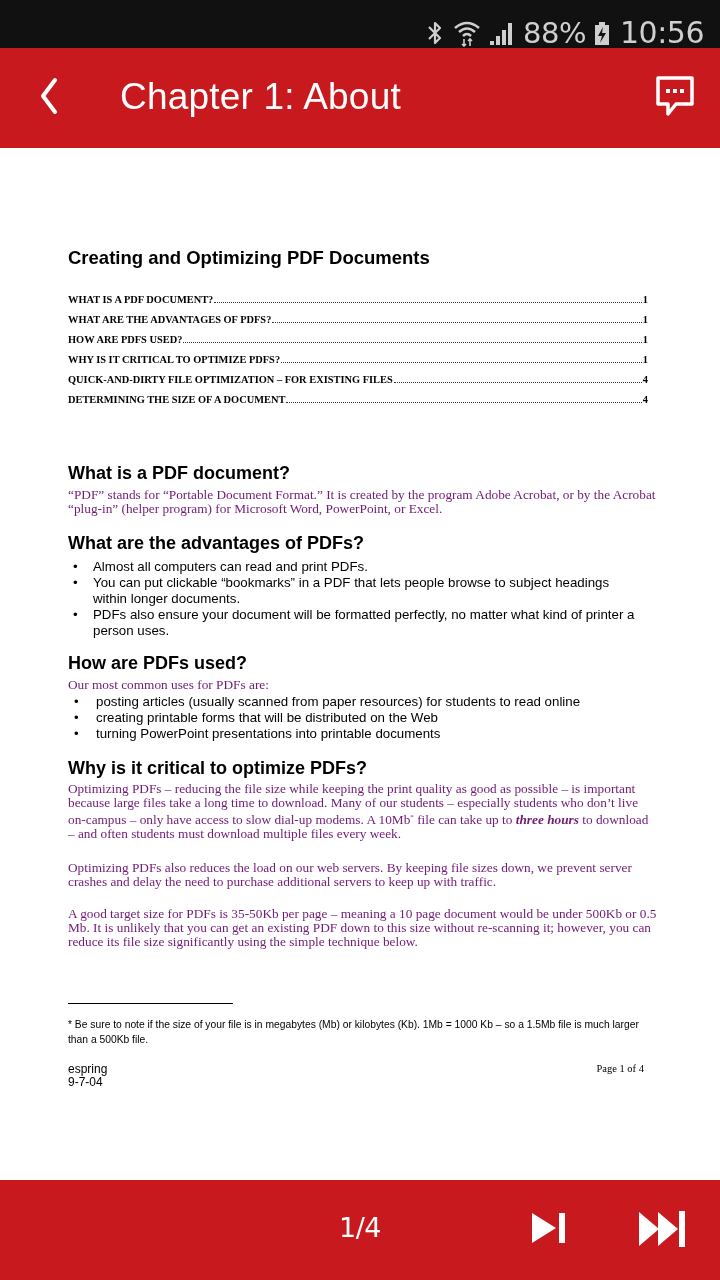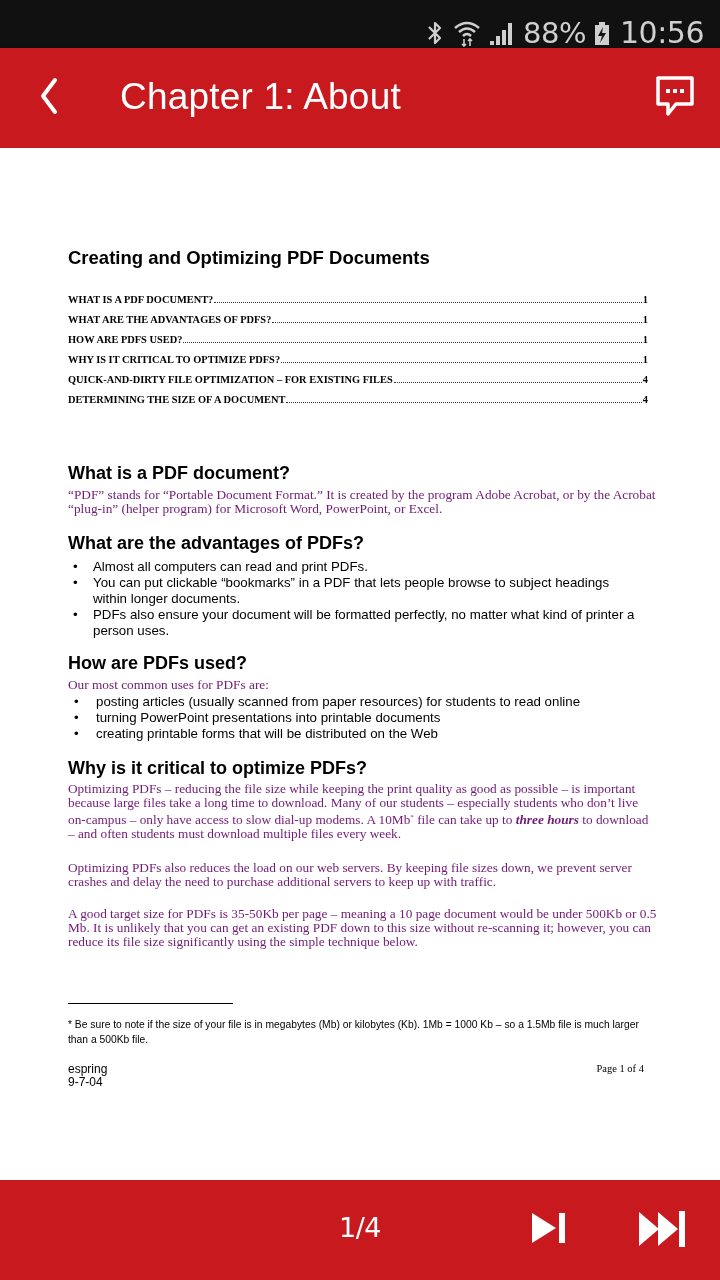--- a/index.html
+++ b/index.html
@@ -148,22 +148,22 @@
   <ul class="bullets" style="top:411px;">
     <li>Almost all computers can read and print PDFs.</li>
     <li>You can put clickable “bookmarks” in a PDF that lets people browse to subject headings within longer documents.</li>
     <li>PDFs also ensure your document will be formatted perfectly, no matter what kind of printer a person uses.</li>
   </ul>
 
   <div class="h2" style="top:505px;">How are PDFs used?</div>
   <div class="p" style="top:530px;">Our most common uses for PDFs are:</div>
   <ul class="bullets b2" style="top:546px;">
     <li>posting articles (usually scanned from paper resources) for students to read online</li>
+    <li>creating printable forms that will be distributed on the Web</li>
     <li>turning PowerPoint presentations into printable documents</li>
-    <li>creating printable forms that will be distributed on the Web</li>
   </ul>
 
   <div class="h2" style="top:610px;">Why is it critical to optimize PDFs?</div>
   <div class="p" style="top:634px;"><span>Optimizing PDFs – reducing the file size while keeping the print quality as good as possible – is important because large files take a long time to download. Many of our students – especially students who don’t live on-campus – only have access to slow dial-up modems. A 10Mb</span><sup style="font-size:7px;">*</sup><span> file  can take up to </span><b><i>three hours</i></b><span> to download – and often students must download multiple files every week.</span></div>
   <div class="p" style="top:713px;">Optimizing PDFs also reduces the load on our web servers. By keeping file sizes down, we prevent server crashes and delay the need to purchase additional servers to keep up with traffic.</div>
   <div class="p" style="top:759px;">A good target size for PDFs is 35-50Kb per page – meaning a 10 page document would be under 500Kb or 0.5 Mb. It is unlikely that you can get an existing PDF down to this size without re-scanning it; however, you can reduce its file size significantly using the simple technique below.</div>
 
   <div class="footnote-rule"></div>
   <div class="footnote">* Be sure to note if the size of your file is in megabytes (Mb) or kilobytes (Kb). 1Mb = 1000 Kb – so a 1.5Mb file is much larger than a 500Kb file.</div>
 

